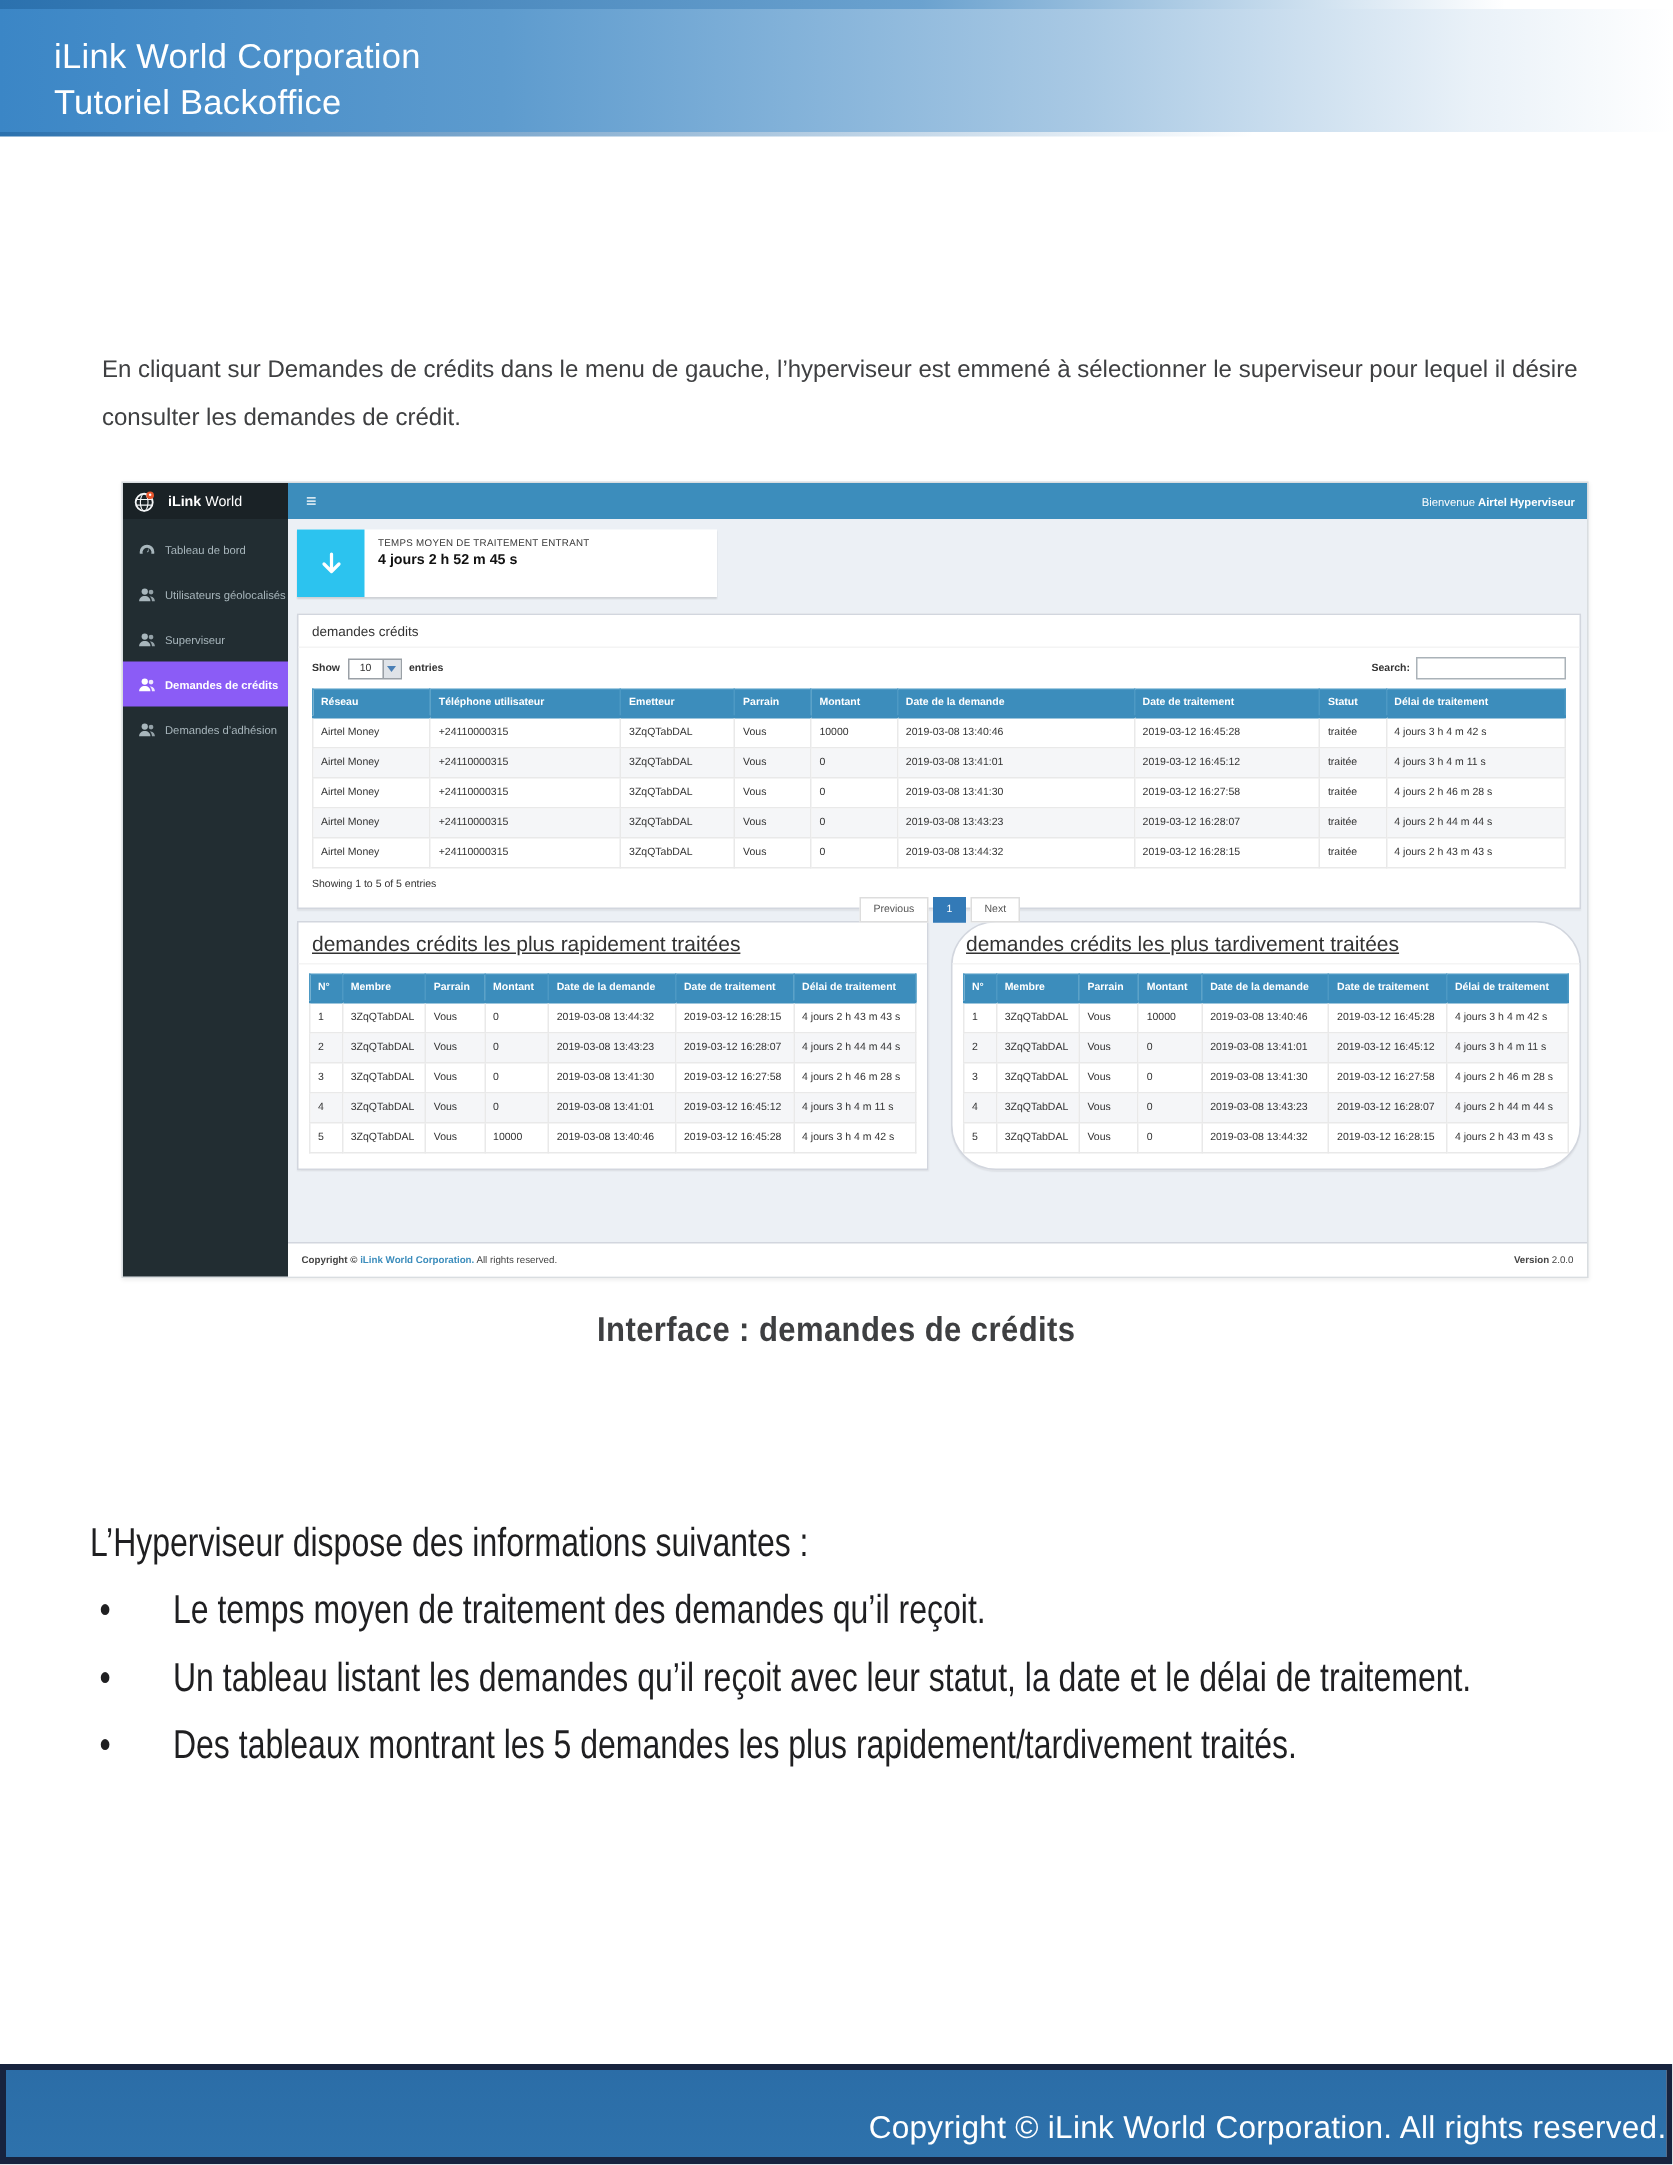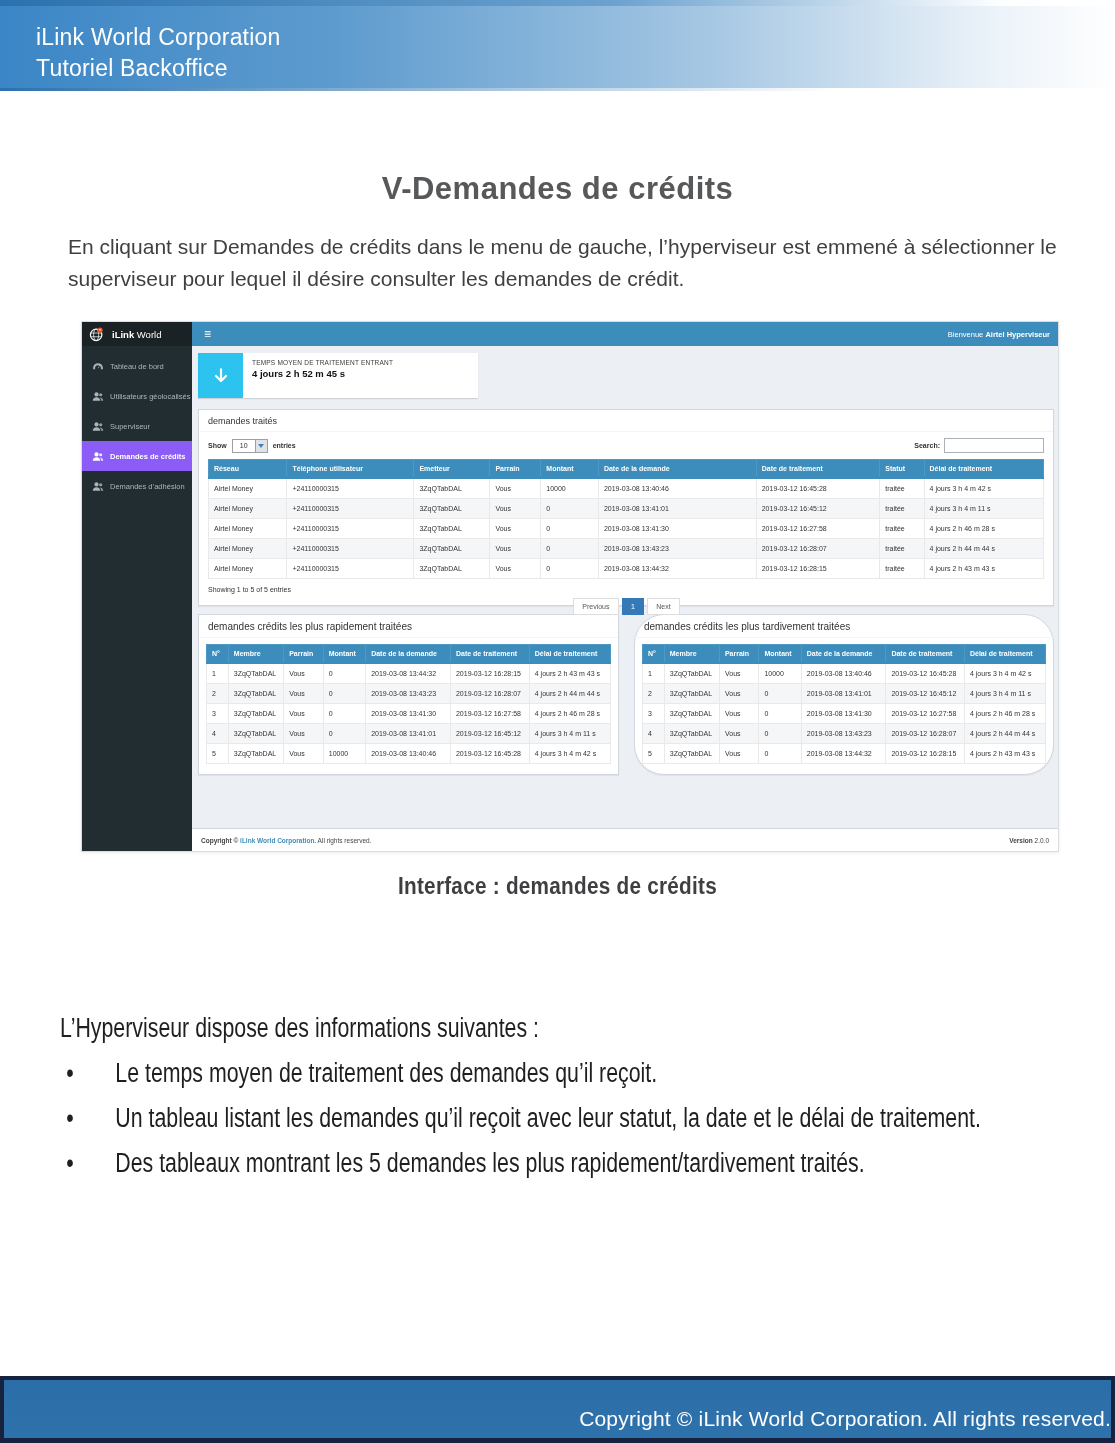--- a/index.html
+++ b/index.html
@@ -14,21 +14,21 @@
   .doc-header::before { content:""; position:absolute; left:0; top:-6px; height:6px; right:0;
     background:linear-gradient(90deg,#2b71ae 0%,#6ba2cf 55%,rgba(255,255,255,0) 90%); }
   .doc-header::after { content:""; position:absolute; left:0; bottom:-3px; height:3px; right:0;
     background:linear-gradient(90deg,#2b71ae 0%,rgba(255,255,255,0) 75%); }
   .doc-header .dh-line { color:#fff; font-size:23px; line-height:31px; letter-spacing:.2px; }
 
   
   .doc-title { position:absolute; left:0; right:0; top:171px; text-align:center;
     font-size:31px; font-weight:bold; color:#57585a; letter-spacing:.5px; }
   .doc-intro { position:absolute; left:68px; top:231px; width:995px;
-    font-size:21px; color:#3f4042; line-height:32px; }
+    font-size:16px; color:#3f4042; line-height:32px; }
 
   
   .shot { position:absolute; left:62px; top:321px; width:978px; height:531px;
     border:1px solid #d9dde0; box-shadow:0 1px 3px rgba(0,0,0,.08);
     background:#ecf0f5; display:flex; flex-direction:column;margin-left:19px; }
   .navbar { height:24px; display:flex; flex:0 0 24px; }
   .brand { width:110px; background:#1a2226; color:#fff; display:flex; align-items:center;
     padding-left:7px; font-size:9.5px; }
   .brand .globe { width:15px; height:15px; margin-right:8px; position:relative; flex:0 0 15px; }
   .brand b { font-weight:bold; }
@@ -94,21 +94,21 @@
   .dt-footer { position:relative; padding:7px 9px 12px 9px; }
   .dt-showing { font-size:7px; color:#333; }
   .dt-paging { position:absolute; left:0; right:0; top:16px; text-align:center; }
   .pg-btn { display:inline-block; font-size:7px; color:#555; border:1px solid #ddd;
     background:#fff; padding:4px 8px; margin:0 -1px 0 0; cursor:pointer; }
   .pg-btn.active { background:#337ab7; border-color:#337ab7; color:#fff; }
 
   .mini-row { display:flex; margin-top:8px; }
   .mini-panel { width:423px; }
   .mini-panel + .mini-panel { margin-left:15px; width:422px;border-radius:30px; }
-  .mini-panel .panel-title { font-size:10px; }
+  .mini-panel .panel-title { font-size:14px;text-decoration:underline; }
   .mini-panel table.dt { width:calc(100% - 14px); margin:6px 7px 10px 7px; }
 
   .app-footer { flex:0 0 23px; background:#fff; border-top:1px solid #d2d6de;
     display:flex; align-items:center; font-size:6.5px; color:#444; padding:0 9px; }
   .app-footer b { font-weight:bold; }
   .app-footer .link { color:#3c8dbc; font-weight:bold; cursor:pointer; }
   .app-footer .version { margin-left:auto; }
 
   
   .caption { position:absolute; left:0; right:0; top:873px; text-align:center;
@@ -128,21 +128,20 @@
 </head>
 <body>
 
 <div class="page">
 
   <div class="doc-header">
     <div class="dh-line">iLink World Corporation</div>
     <div class="dh-line">Tutoriel Backoffice</div>
   </div>
 
-  <div class="doc-title">V-Demandes de crédits</div>
   <div class="doc-intro">En cliquant sur Demandes de crédits dans le menu de gauche, l’hyperviseur est emmené à sélectionner le superviseur pour lequel il désire consulter les demandes de crédit.</div>
 
   <div class="shot">
 
     <div class="navbar">
       <div class="brand">
         <span class="globe">
           <svg viewBox="0 0 20 20" width="15" height="15">
             <circle cx="9.5" cy="10.5" r="7.6" fill="none" stroke="#f4f6f7" stroke-width="1.6"></circle>
             <ellipse cx="9.5" cy="10.5" rx="3.4" ry="7.6" fill="none" stroke="#f4f6f7" stroke-width="1"></ellipse>
@@ -225,21 +224,21 @@
                   <path d="M12 4v13M6 12l6 6 6-6" stroke="#fff" stroke-width="2.6" fill="none" stroke-linecap="round" stroke-linejoin="round"></path>
                 </svg>
             </div>
             <div class="ib-text">
               <div class="ib-label">TEMPS MOYEN DE TRAITEMENT ENTRANT</div>
               <div class="ib-value">4 jours 2 h 52 m 45 s</div>
             </div>
           </div>
 
           <div class="panel">
-            <div class="panel-title">demandes traités</div>
+            <div class="panel-title">demandes crédits</div>
             <div class="dt-controls">
               <span class="dt-show">
                 <span>Show</span>
                 <span class="fake-select">
                   <span class="val">10</span>
                   <span class="chev"></span>
                 </span>
                 <span>entries</span>
               </span>
               <span class="dt-search">

